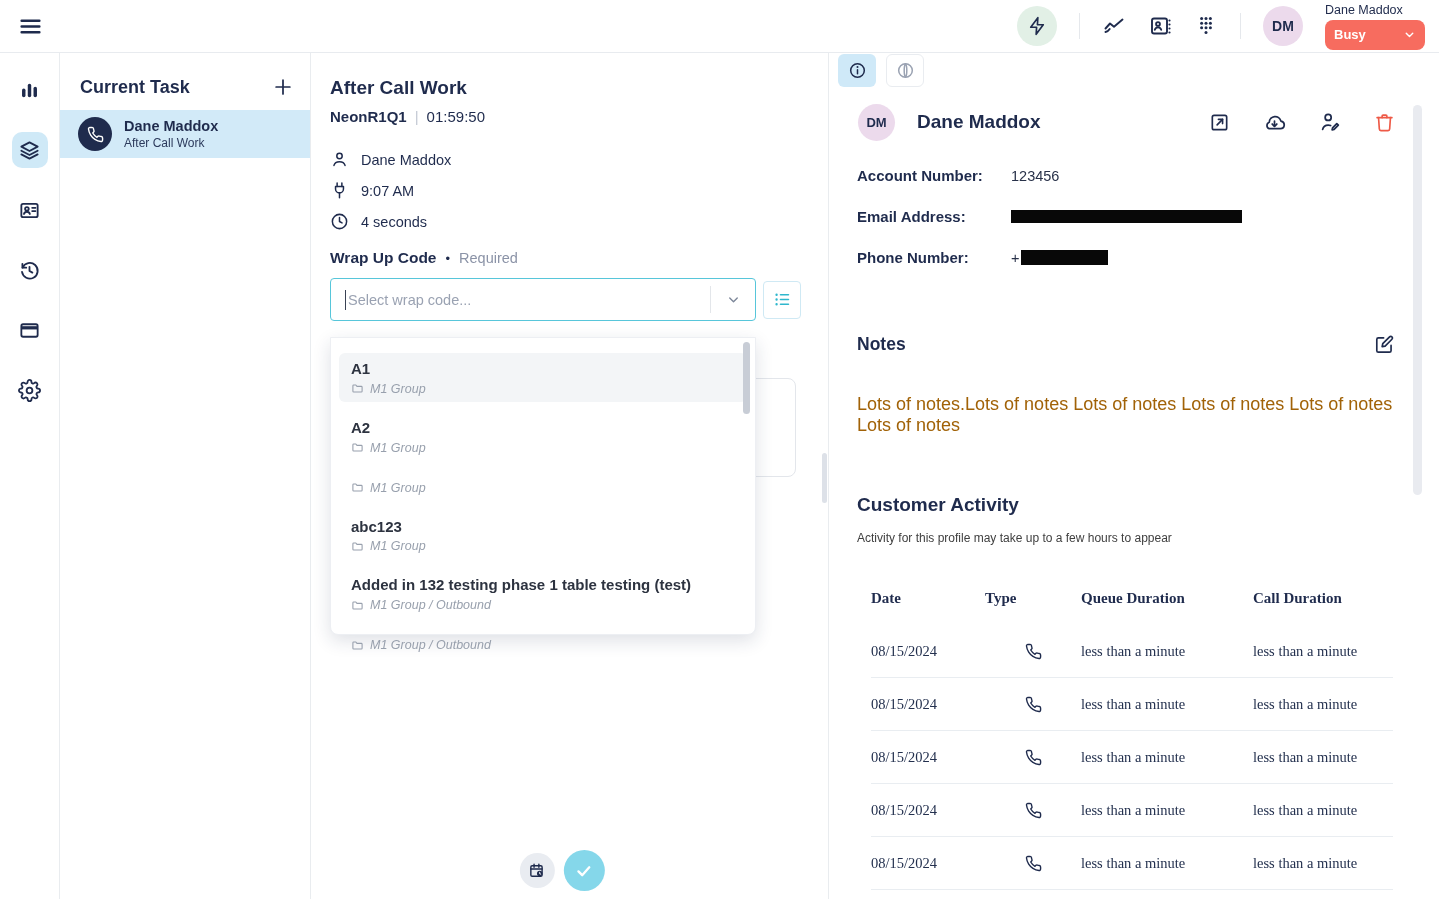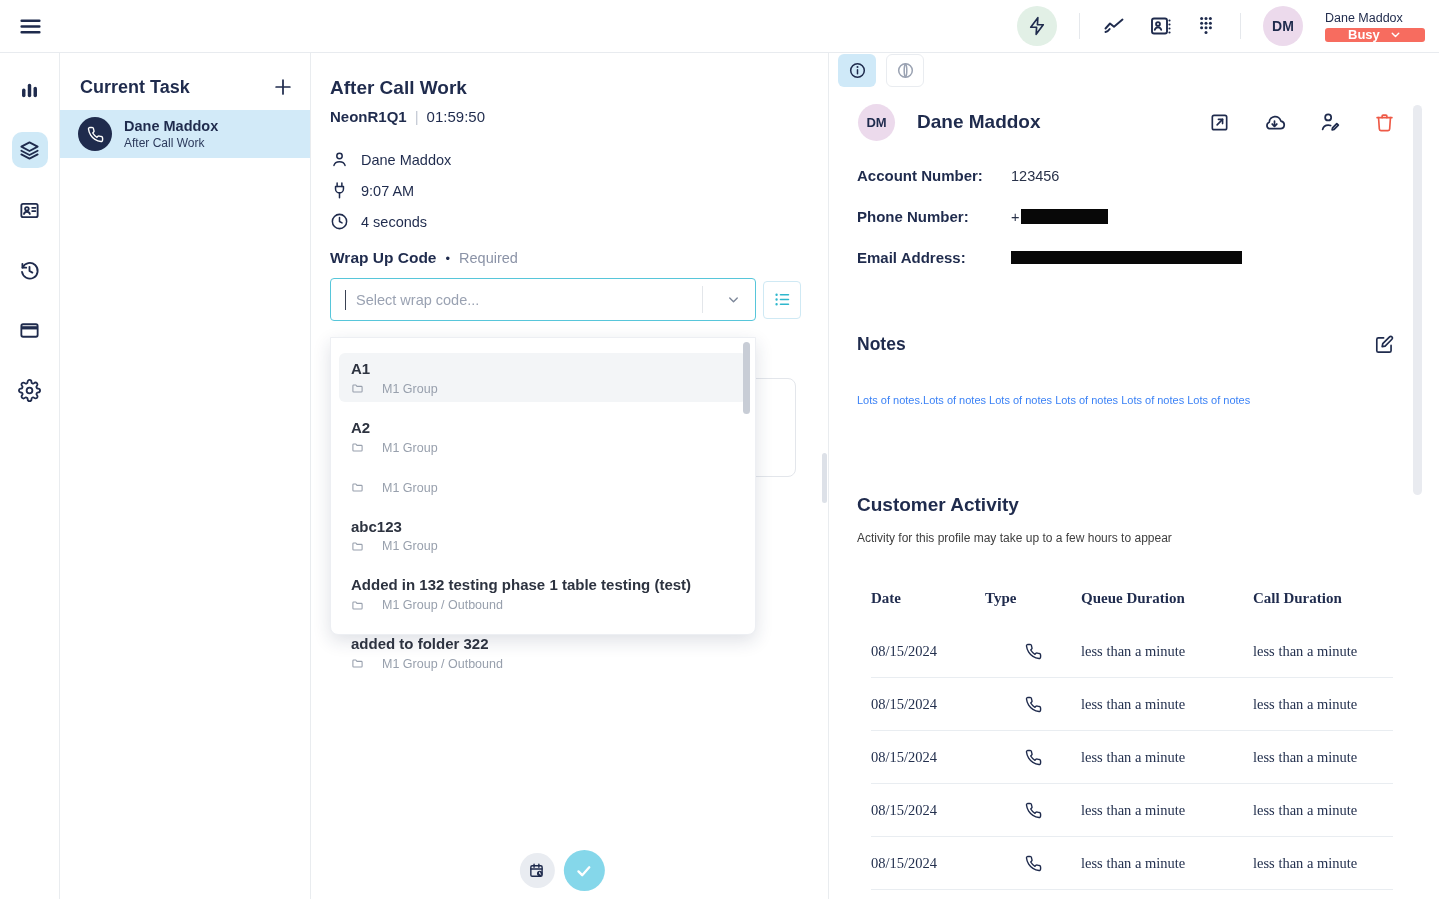--- a/index.html
+++ b/index.html
@@ -16,22 +16,22 @@
   .topbar-right { margin-left:auto; display:flex; align-items:center; gap:22px; padding-right:14px; }
   .bolt-circle { width:40px; height:40px; border-radius:50%; background:#e2f0e6;
     display:flex; align-items:center; justify-content:center; color:#1f2b4d; }
   .tb-divider { width:1px; height:26px; background:#e5e8ec; }
   .tb-icon { color:#1f2b4d; cursor:pointer; }
   .avatar { border-radius:50%; background:#ecdaec; color:#1f2b4d; font-weight:bold;
     display:flex; align-items:center; justify-content:center; }
   .avatar.tb { width:40px; height:40px; font-size:14px; }
   .user-block { display:flex; flex-direction:column; gap:3px; min-width:100px; }
   .user-name { font-size:12.5px; color:#222d4e; }
-  .status-pill { width:100px; height:14px; background:#f76c5f; border-radius:3px; color:#fff;
-    display:flex; align-items:center; justify-content:space-between; padding:0 23px; cursor:pointer; }
+  .status-pill { width:100px; height:30px; background:#f76c5f; border-radius:8px; color:#fff;
+    display:flex; align-items:center; justify-content:space-between; padding:0 9px; cursor:pointer; }
   .status-pill .lbl { font-size:13px; font-weight:bold; }
 
   
   .rail { position:absolute; top:53px; left:0; bottom:0; width:60px; background:#fff;
     border-right:1px solid #e9ecef; display:flex; flex-direction:column; align-items:center;
     padding-top:19px; gap:24px; z-index:5; }
   .rail-item { width:36px; height:36px; border-radius:10px; display:flex; align-items:center;
     justify-content:center; color:#1f2b4d; cursor:pointer; }
   .rail-item.active { background:#cfe9f7; }
 
@@ -60,37 +60,37 @@
   .acw-sub .t { color:#1f2b4d; }
   .meta { margin-top:19px; }
   .meta-row { display:flex; align-items:center; gap:12px; height:31px; font-size:14.5px; color:#1f2b4d; }
   .meta-row .ico { color:#1f2b4d; }
   .wrap-label { margin-top:12px; display:flex; align-items:center; gap:9px; }
   .wrap-label .lbl { font-size:15.5px; font-weight:bold; color:#1f2b4d; }
   .wrap-label .dot { font-size:13px; color:#1f2b4d; }
   .wrap-label .req { font-size:14.5px; color:#8b93a7; }
   .select-row { margin-top:11px; display:flex; gap:7px; align-items:center; }
   .wrap-select { width:426px; height:43px; border:1px solid #57c6da; border-radius:4px;
-    background:#fff; display:flex; align-items:center; padding:0 0 0 14px; cursor:text;gap:8px; }
+    background:#fff; display:flex; align-items:center; padding:0 0 0 14px; cursor:text; }
   .caret { width:1px; height:20px; background:#3a4254; margin-right:2px; }
   .placeholder { font-size:14.5px; color:#9aa2b2; flex:1; }
   .sel-div { width:1px; height:27px; background:#e3e6ea; }
   .sel-chevron { width:44px; color:#7c8699; display:flex; align-items:center; justify-content:center; cursor:pointer; }
   .list-btn { width:38px; height:38px; border:1px solid #cfe9f4; border-radius:4px; background:#fff;
     color:#2fb7cd; display:flex; align-items:center; justify-content:center; cursor:pointer; }
   .ghost-box { position:absolute; left:19px; top:325px; width:466px; height:99px;
     border:1px solid #e3e6eb; border-radius:8px; background:#fff; z-index:1; }
   .dropdown { position:absolute; left:19px; top:284px; width:426px; height:298px; background:#fff;
     border:1px solid #edeff3; border-radius:0 0 8px 8px; box-shadow:0 6px 18px rgba(30,43,77,.14);
     padding:5px 0; z-index:3; }
   .dd-item { margin:10px 8px; padding:7px 12px 6px; border-radius:6px; cursor:pointer; }
   .dd-item.hl { background:#f3f5f7; }
   .dd-label { font-size:15px; font-weight:600; color:#2d3340; line-height:1.25;
     white-space:nowrap; overflow:hidden; }
-  .dd-group { margin-top:3px; display:flex; align-items:center; gap:18px; font-size:12.5px; color:#98a0ad; }
+  .dd-group { margin-top:3px; display:flex; align-items:center; gap:6px; font-size:12.5px; color:#98a0ad;font-style:italic; }
   .dd-group .ico { color:#98a0ad; }
   .dd-scroll { position:absolute; right:5px; top:4px; width:7px; height:72px; background:#c8cdd6;
     border-radius:4px; cursor:pointer; }
   .acw-footer { position:absolute; bottom:8px; left:50%; transform:translateX(-59%);
     display:flex; align-items:center; gap:9px; }
   .btn-schedule { width:35px; height:35px; border-radius:50%; background:#e9ecf1; border:none;
     color:#1f2b4d; display:flex; align-items:center; justify-content:center; cursor:pointer; }
   .btn-complete { width:41px; height:41px; border-radius:50%; background:#85d7ea; border:none;
     color:#fff; display:flex; align-items:center; justify-content:center; cursor:pointer; }
   .acw-scroll { position:absolute; right:1px; top:400px; width:5px; height:50px;
@@ -114,21 +114,21 @@
   .f-row { height:41px; display:flex; align-items:center; }
   .f-label { width:154px; font-size:15px; font-weight:bold; color:#1f2b4d; }
   .f-value { font-size:14.5px; color:#283149; display:flex; align-items:center; }
   .redact { background:#080808; display:inline-block; }
   .redact.email { width:231px; height:13px; }
   .redact.phone { width:87px; height:15px; margin-left:2px; }
   .notes-head { position:absolute; top:281px; left:27px; right:44px; display:flex;
     align-items:center; justify-content:space-between; }
   .notes-title { font-size:17.5px; font-weight:bold; color:#1f2b4d; }
   .notes-edit { color:#1f2b4d; cursor:pointer; }
-  .notes-text { position:absolute; top:341px; left:27px; right:44px; font-size:11px; color:#3b82f6; }
+  .notes-text { position:absolute; top:341px; left:27px; right:44px; font-size:18px; color:#a16207; }
   .act-title { position:absolute; top:441px; left:27px; font-size:19px; font-weight:bold; color:#1f2b4d; }
   .act-sub { position:absolute; top:478px; left:27px; font-size:12px; color:#404040; }
   .act-table { position:absolute; top:534px; left:41px; right:46px; }
   .t-head, .t-row { display:grid; grid-template-columns:114px 96px 172px 1fr; align-items:center;font-family:Liberation Serif, serif; }
   .t-head { font-size:15px; font-weight:bold; color:#1f2b4d; height:22px; margin-bottom:16px; }
   .t-row { height:53px; border-bottom:1px solid #e9edf1; font-size:14.5px; color:#23304e; }
   .t-row .ico { color:#1f2b4d; }
   .c-scroll { position:absolute; right:17px; top:52px; width:9px; height:390px;
     background:#e9ebf0; border-radius:5px; cursor:pointer; }
 </style>
@@ -378,21 +378,20 @@
         <div class="dd-group">
             <span class="ico">
               <svg width="13" height="13" viewBox="0 0 24 24" fill="none" stroke="currentColor" stroke-width="2" stroke-linejoin="round">
                 <path d="M3.5 7a1.5 1.5 0 0 1 1.5-1.5h4L11 8h8a1.5 1.5 0 0 1 1.5 1.5V17A1.5 1.5 0 0 1 19 18.5H5A1.5 1.5 0 0 1 3.5 17z"></path>
               </svg>
             </span>
             <span>M1 Group / Outbound</span>
           </div>
       </div>
       <div class="dd-item">
-        <div class="dd-label">added to folder 322</div>
         <div class="dd-group">
             <span class="ico">
               <svg width="13" height="13" viewBox="0 0 24 24" fill="none" stroke="currentColor" stroke-width="2" stroke-linejoin="round">
                 <path d="M3.5 7a1.5 1.5 0 0 1 1.5-1.5h4L11 8h8a1.5 1.5 0 0 1 1.5 1.5V17A1.5 1.5 0 0 1 19 18.5H5A1.5 1.5 0 0 1 3.5 17z"></path>
               </svg>
             </span>
             <span>M1 Group / Outbound</span>
           </div>
       </div>
       <span class="dd-scroll"></span>
@@ -475,30 +474,30 @@
         </span>
       </span>
     </div>
 
     <div class="c-fields">
       <div class="f-row">
         <span class="f-label">Account Number:</span>
         <span class="f-value">123456</span>
       </div>
       <div class="f-row">
+        <span class="f-label">Email Address:</span>
+        <span class="f-value">
+            <span class="redact email"></span>
+          </span>
+      </div>
+      <div class="f-row">
         <span class="f-label">Phone Number:</span>
         <span class="f-value">
             <span>+</span>
             <span class="redact phone"></span>
-          </span>
-      </div>
-      <div class="f-row">
-        <span class="f-label">Email Address:</span>
-        <span class="f-value">
-            <span class="redact email"></span>
           </span>
       </div>
     </div>
 
     <div class="notes-head">
       <span class="notes-title">Notes</span>
       <span class="ico notes-edit">
         <svg width="21" height="21" viewBox="0 0 24 24" fill="none" stroke="currentColor" stroke-width="1.9" stroke-linecap="round" stroke-linejoin="round">
             <path d="M11 4.5H5a1.8 1.8 0 0 0-1.8 1.8V19A1.8 1.8 0 0 0 5 20.8h12.7A1.8 1.8 0 0 0 19.5 19v-6"></path>
             <path d="M17.8 3.3a1.9 1.9 0 0 1 2.7 2.7l-7.8 7.8-3.4.7.7-3.4z"></path>

